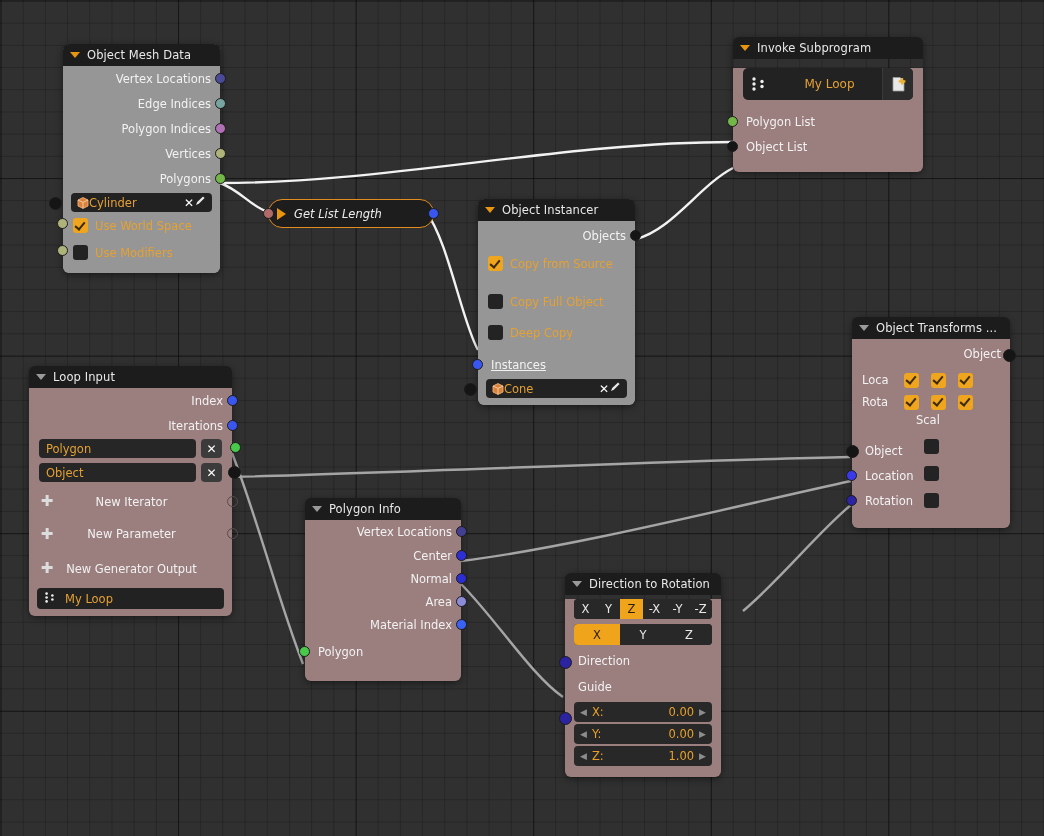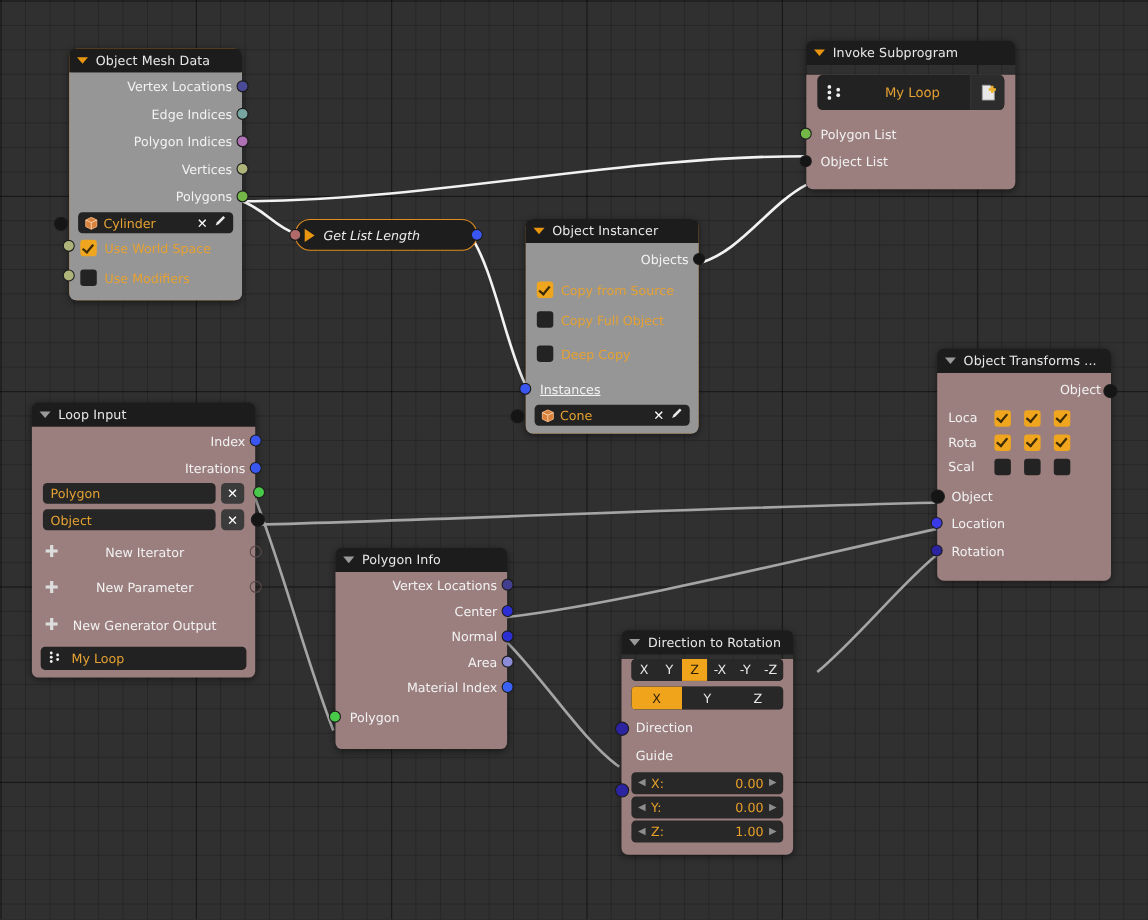--- a/index.html
+++ b/index.html
@@ -79,21 +79,20 @@
 
   .fieldrow { padding: 0 8px; margin-top: 2px; }
   .objfield {
     background: #222222;
     border-radius: 4px;
     height: 19px;
     display: flex; align-items: center;
     padding: 0 6px;
     font-size: 11.5px;
     color: #e5a132;
-    gap: 5px;
   }
   .objfield .nm { flex: 1; }
   .objfield .xbtn { color: #fff; font-weight: bold; font-size: 12px; }
   .objfield .pen { color: #e9e9e9; font-size: 12px; }
   .cubeicon {
     width: 12px; height: 12px;
     display:inline-block;
     position: relative;
   }
   .cubeicon svg { display:block; }
@@ -381,21 +380,21 @@
     </div>
     <div class="body body-gray">
       <div class="row out" style="height:29px;">
         <span>Objects</span>
         <span class="sock" style="right:-6px; top:9px; background:#151515;"></span>
       </div>
       <div class="checkrow">
         <span class="cbox on"></span>
         <span>Copy from Source</span>
       </div>
-      <div class="checkrow" style="margin-top:0;">
+      <div class="checkrow" style="margin-top:11px;">
         <span class="cbox"></span>
         <span>Copy Full Object</span>
       </div>
       <div class="checkrow" style="margin-top:4px;">
         <span class="cbox"></span>
         <span>Deep Copy</span>
       </div>
       <div class="row in" style="margin-top:6px;text-decoration:underline;">
         <span class="sock" style="left:-6px; top:7px; background:#3a56f0;"></span>
         <span>Instances</span>
@@ -439,21 +438,21 @@
           <span class="cbox on"></span>
           <span class="cbox on"></span>
           <span class="cbox on"></span>
         </div>
         <div style="display:flex;align-items:center;gap:12px;height:22px;">
           <span style="font-size:11.5px;color:#f2f2f2;width:30px;">Rota</span>
           <span class="cbox on"></span>
           <span class="cbox on"></span>
           <span class="cbox on"></span>
         </div>
-        <div style="display:flex;align-items:center;gap:12px;height:22px;">
+        <div style="display:flex;align-items:center;gap:12px;height:22px;flex-direction:column;">
           <span style="font-size:11.5px;color:#f2f2f2;width:30px;">Scal</span>
           <span class="cbox"></span>
           <span class="cbox"></span>
           <span class="cbox"></span>
         </div>
       </div>
 
       <div class="row in" style="margin-top:3px;">
         <span class="sock" style="left:-6px; top:7px; background:#151515; width:13px;height:13px;"></span>
         <span>Object</span>

